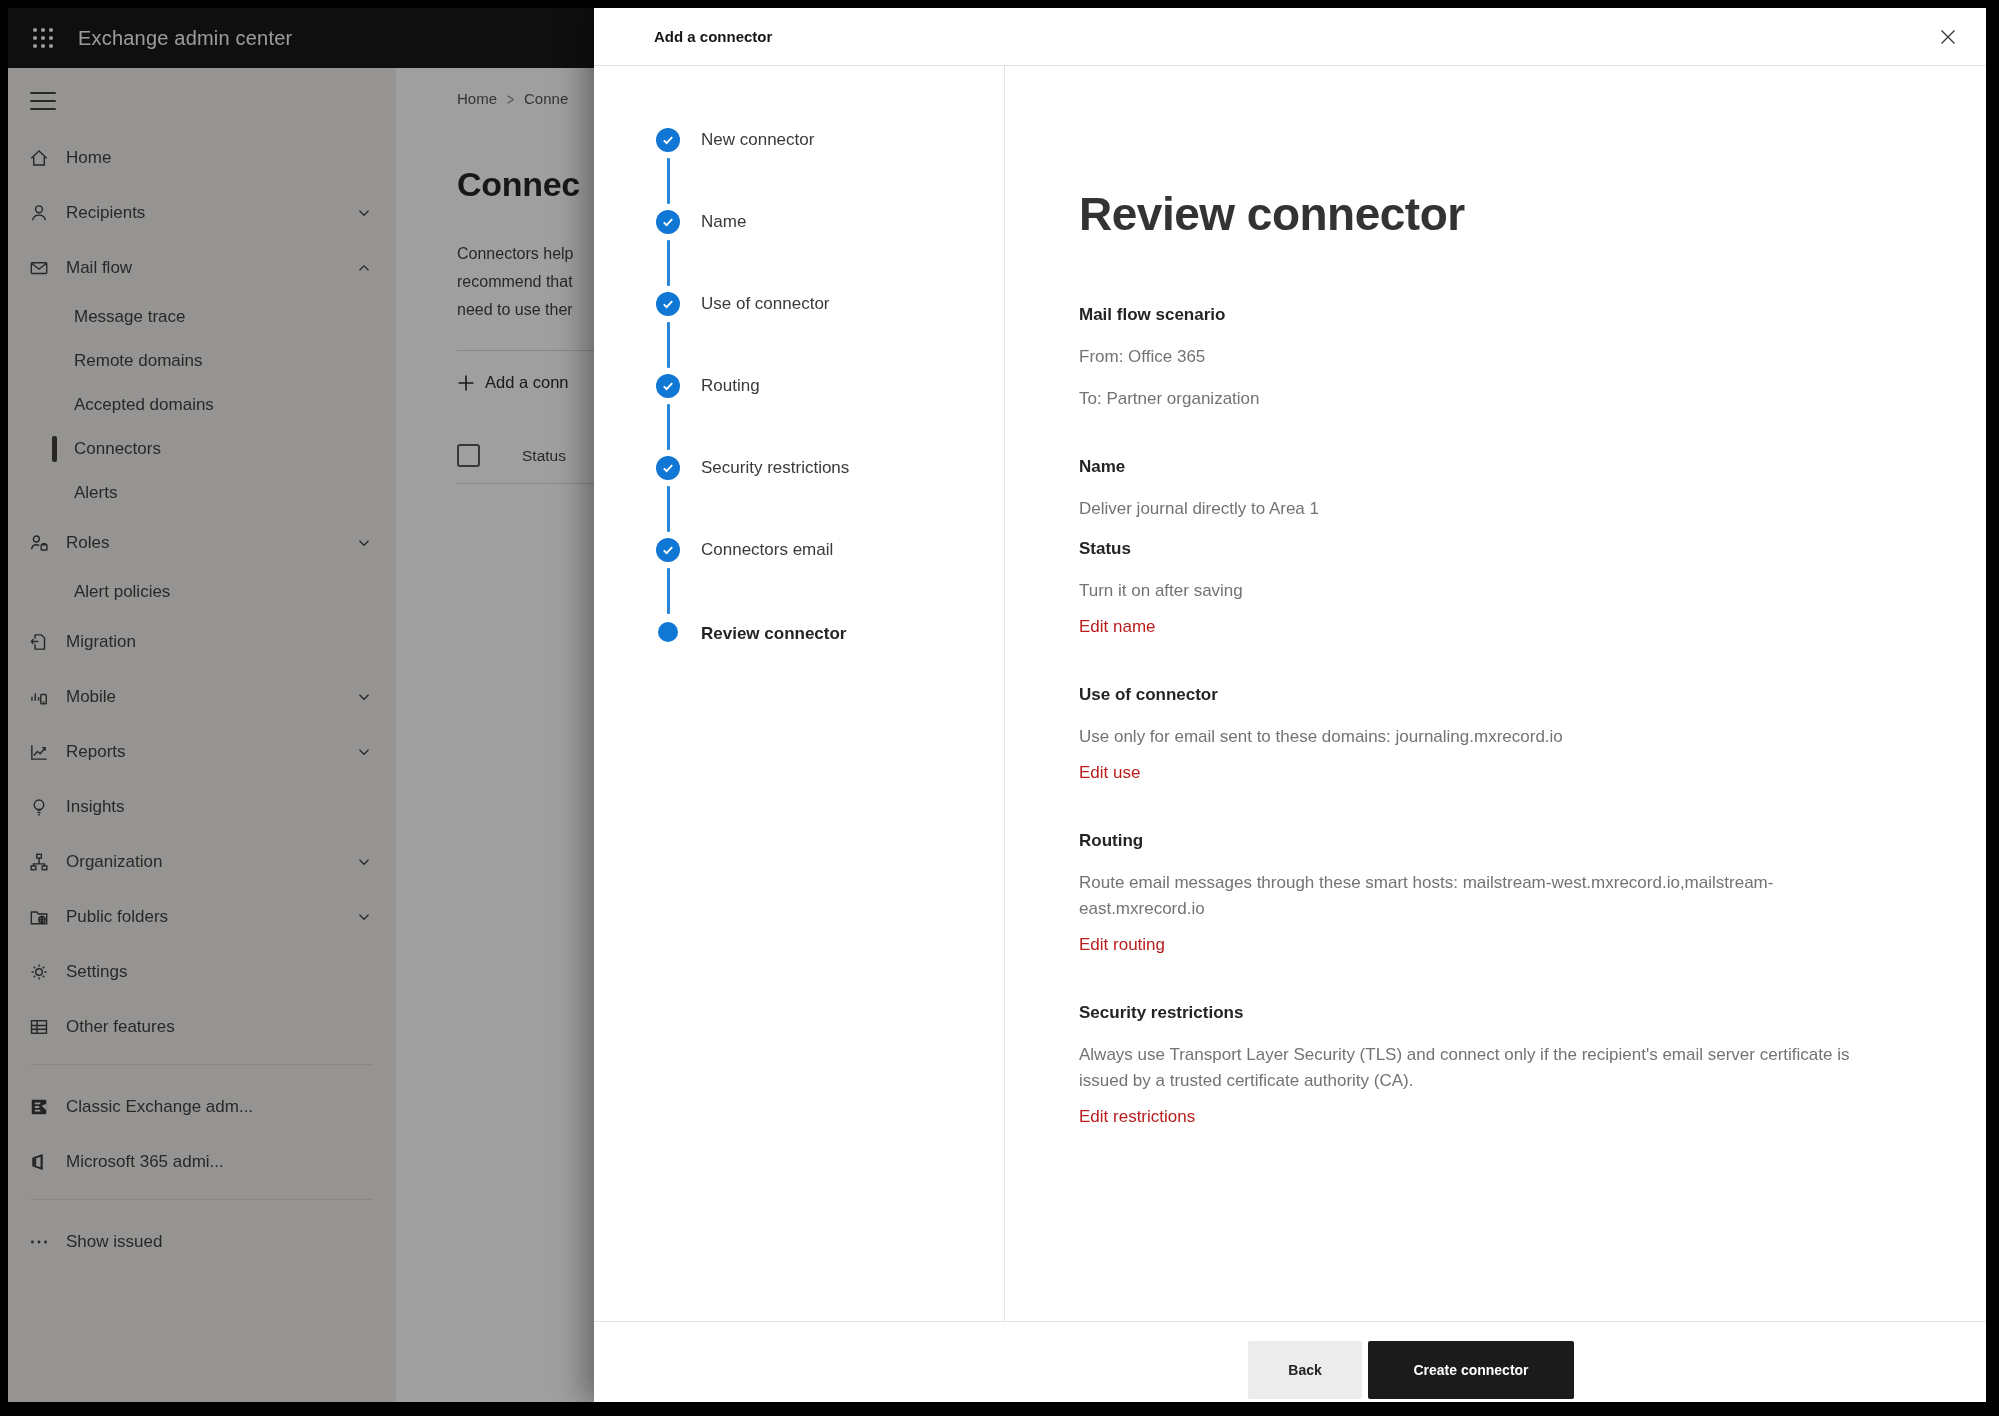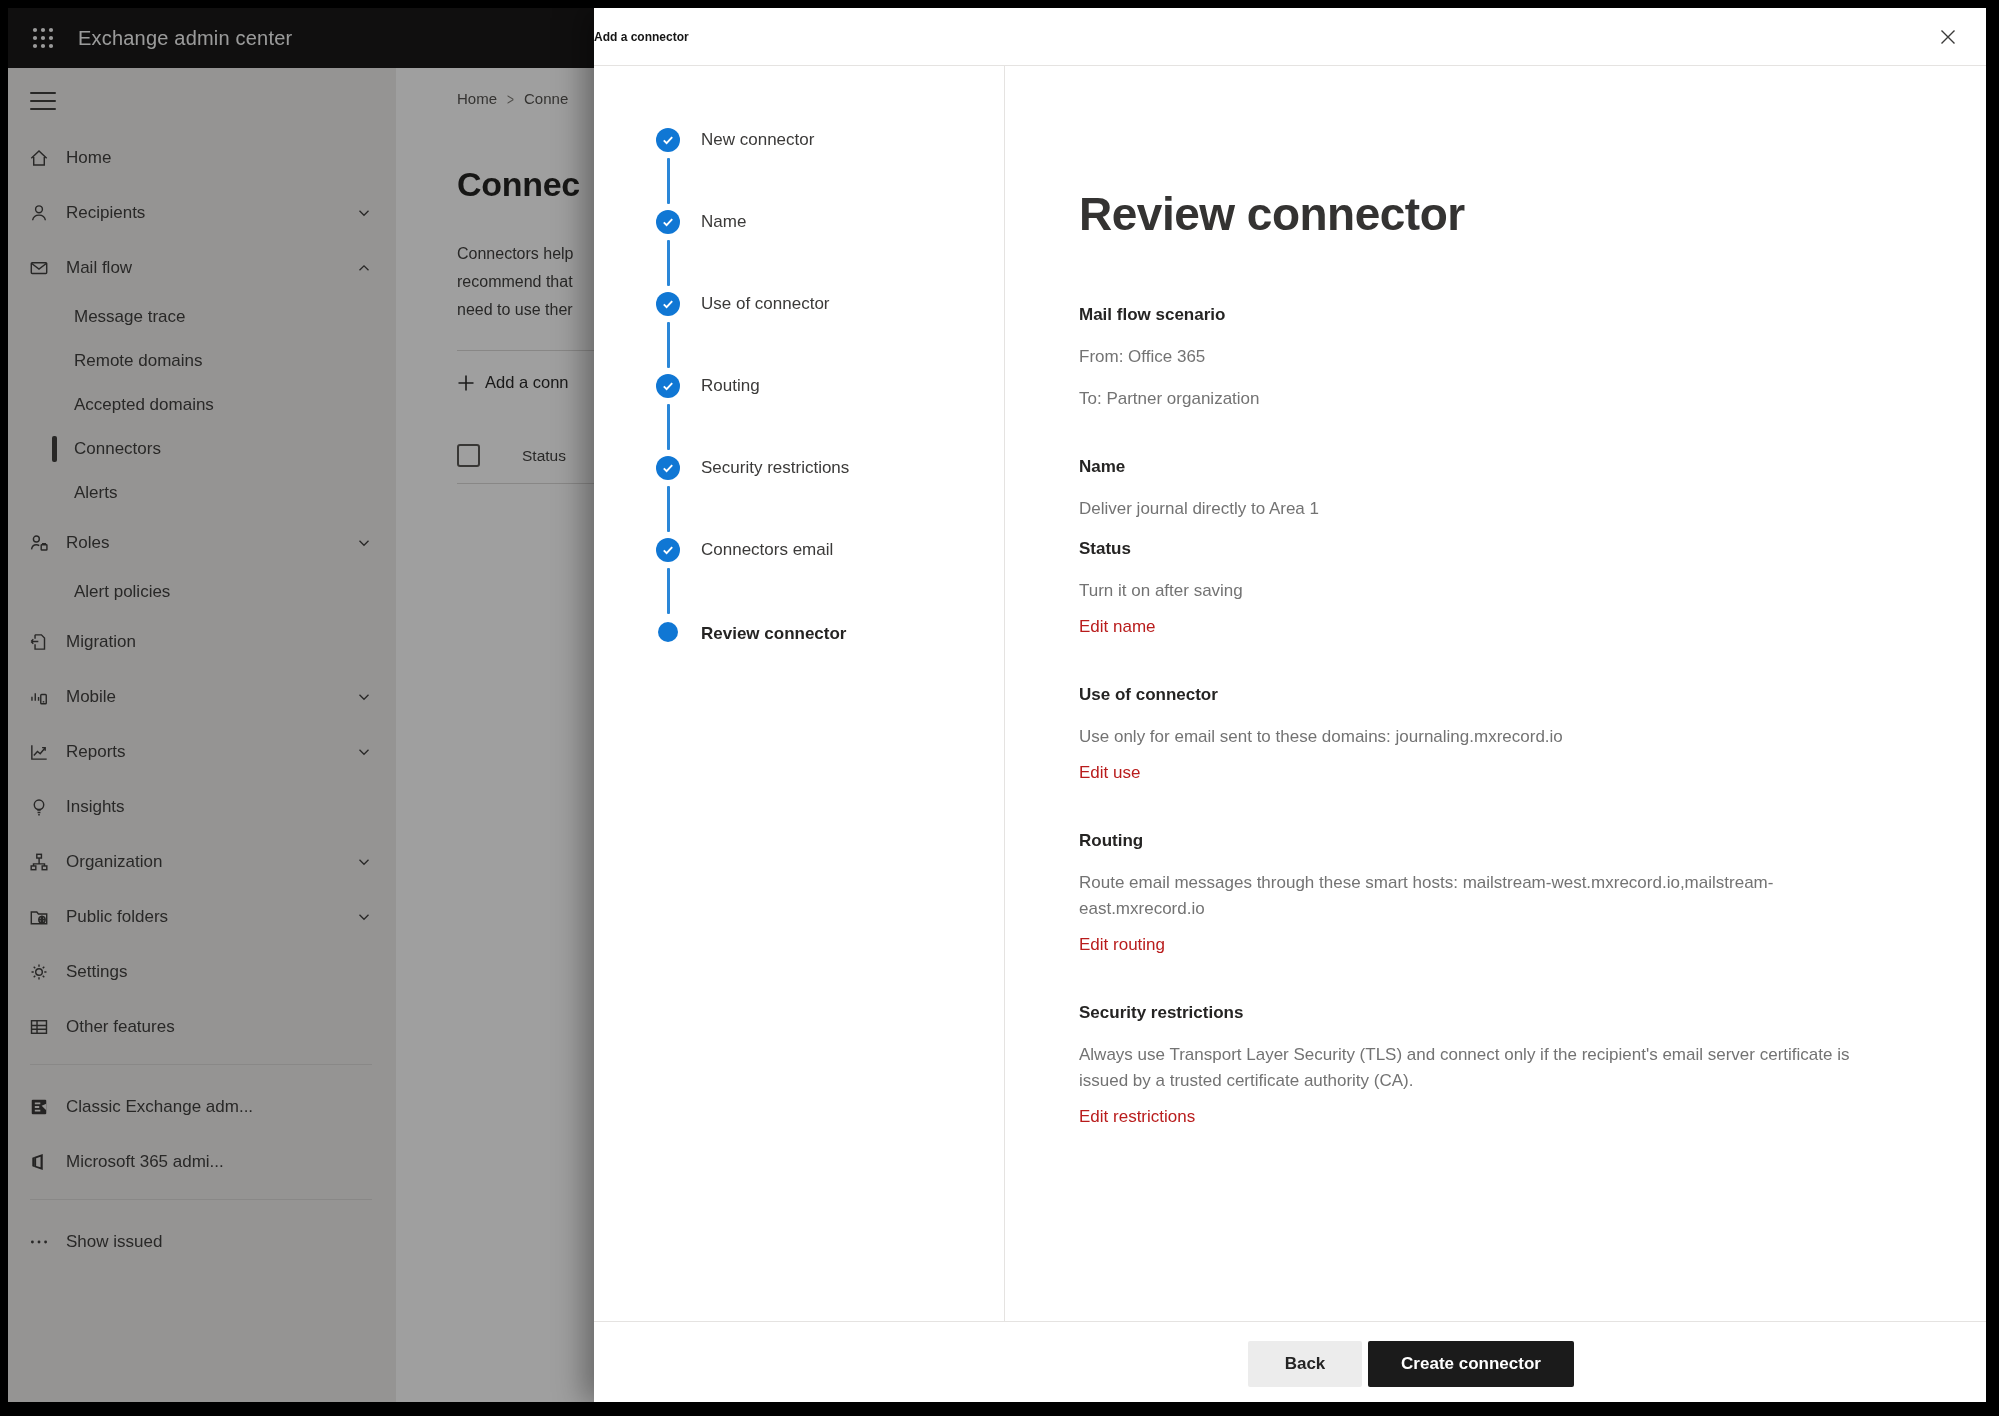--- a/index.html
+++ b/index.html
@@ -41,21 +41,21 @@
   .tbl-head .col{margin-left:42px;font-size:15.5px;color:#3b3a39;}
   .bg-rule2{height:1px;background:#d6d4d2;margin:16px 0 0 0;width:600px;}
 
   
   .dim{position:absolute;inset:0;background:rgba(10,10,10,.38);z-index:3;}
 
   
   .panel{position:absolute;top:0;bottom:0;left:586px;right:0;background:#fff;z-index:4;
          box-shadow:-10px 0 28px rgba(0,0,0,.35);display:flex;flex-direction:column;}
   .panel-header{flex:0 0 57px;border-bottom:1px solid #e5e3e1;position:relative;display:flex;align-items:center;}
-  .panel-title{font-size:12px;font-weight:700;color:#151515;}
+  .panel-title{font-size:15px;font-weight:700;color:#151515;margin-left:60px;}
   .close-btn{position:absolute;right:22px;top:13px;width:32px;height:32px;display:flex;align-items:center;justify-content:center;cursor:pointer;background:none;border:none;padding:0;}
   .panel-main{flex:1;display:flex;min-height:0;}
 
   .stepper{width:411px;flex:0 0 411px;border-right:1px solid #e5e3e1;padding:62px 0 0 62px;box-sizing:border-box;}
   .step{position:relative;height:82px;list-style:none;cursor:pointer;}
   .steps-list{margin:0;padding:0;}
   .step-dot{width:24px;height:24px;border-radius:50%;background:#1077d4;display:flex;align-items:center;justify-content:center;}
   .step.current .step-dot{width:20px;height:20px;margin:2px;}
   .step:not(:last-child)::after{content:"";position:absolute;left:10.5px;top:30px;width:3px;height:46px;background:#2a87d8;border-radius:1px;}
   .step-label{position:absolute;left:45px;top:0;height:24px;line-height:24px;font-size:17px;color:#3b3a39;white-space:nowrap;}
@@ -64,22 +64,22 @@
   .content{flex:1;padding:120px 0 0 74px;box-sizing:border-box;overflow:hidden;}
   .review-heading{font-size:46px;font-weight:700;color:#343332;letter-spacing:-.5px;line-height:56px;margin:0 0 60px 0;}
   .blocks{max-width:795px;}
   .blk{font-size:17px;line-height:26px;color:#737373;}
   .blk.h{font-weight:700;color:#252423;margin-top:42px;}
   .blk.h2{font-weight:700;color:#252423;margin-top:14px;}
   .blk.p{margin-top:16px;}
   .blk.link{margin-top:10px;cursor:pointer;color:#b91c1c;}
 
   .panel-footer{flex:0 0 80px;border-top:1px solid #e5e3e1;position:relative;background:#fff;}
-  .btn{position:absolute;top:19px;height:46px;border:none;border-radius:2px;font-family:inherit;
-       font-size:17px;font-weight:600;display:flex;align-items:center;justify-content:center;cursor:pointer;box-sizing:border-box;}
+  .btn{position:absolute;top:19px;height:58px;border:none;border-radius:2px;font-family:inherit;
+       font-size:14px;font-weight:600;display:flex;align-items:center;justify-content:center;cursor:pointer;box-sizing:border-box;}
   .btn-back{left:654px;width:114px;background:#ececec;color:#242424;}
   .btn-create{left:774px;width:206px;background:#1b1b1b;color:#ffffff;}
 </style>
 </head>
 <body>
 
 <div class="frame">
 
   <div class="topbar">
     <div class="waffle">

